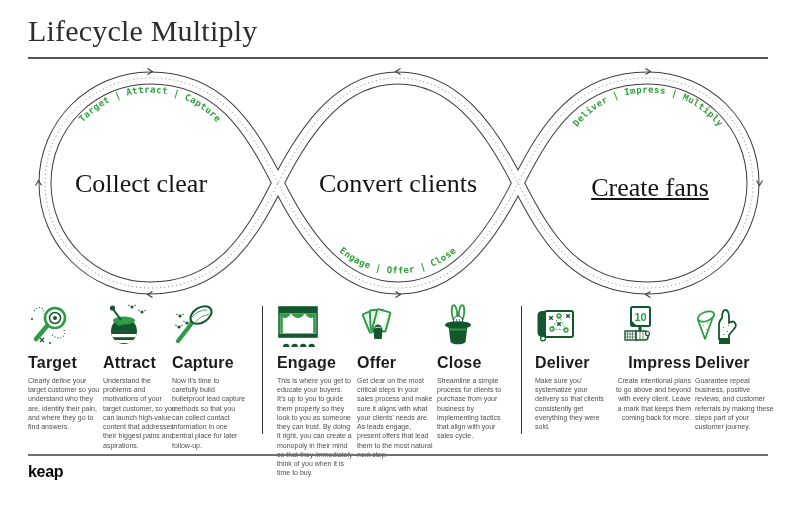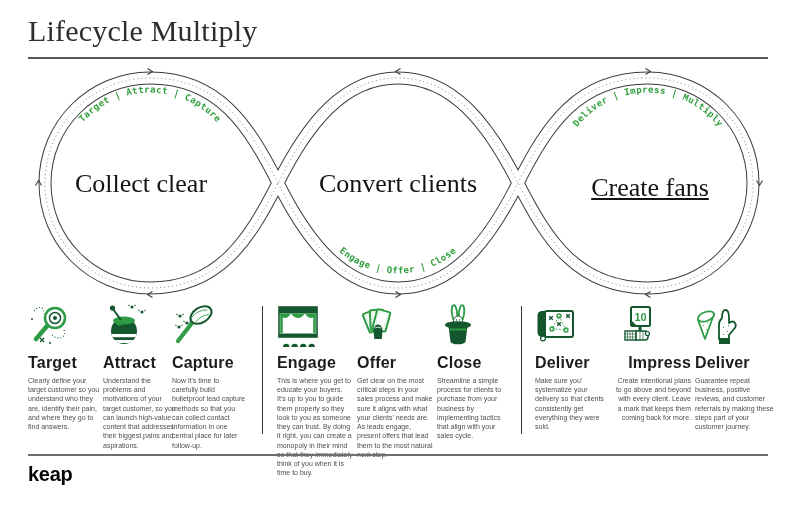--- a/index.html
+++ b/index.html
@@ -24,21 +24,21 @@
   .step{position:absolute;top:303px;}
   .step .ico{width:46px;height:46px;display:block;margin:0 0 5px -2px;}
   .step h3{margin:0 0 4px;font-size:16px;font-weight:bold;color:#1c1c1c;letter-spacing:.2px;}
   .step p{margin:0;font-size:7px;line-height:1.32;color:#4e4e4e;}
 
   .group-divider{position:absolute;top:306px;height:128px;width:1px;background:#303030;}
   #divider-1{left:262px;}
   #divider-2{left:521px;}
 
   .footer-rule{position:absolute;left:28px;right:28px;top:454px;height:2px;background:#6e6e6e;}
-  .brand-logo{position:absolute;left:28px;top:463px;font-size:20px;font-weight:800;
+  .brand-logo{position:absolute;left:28px;top:463px;font-size:16px;font-weight:800;
     color:#050505;letter-spacing:-.3px;}
 </style>
 </head>
 <body>
 
 <div class="page-title">Lifecycle Multiply</div>
 <div class="title-rule"></div>
 
 <svg class="track-svg" viewBox="0 0 796 513">
   <defs>

